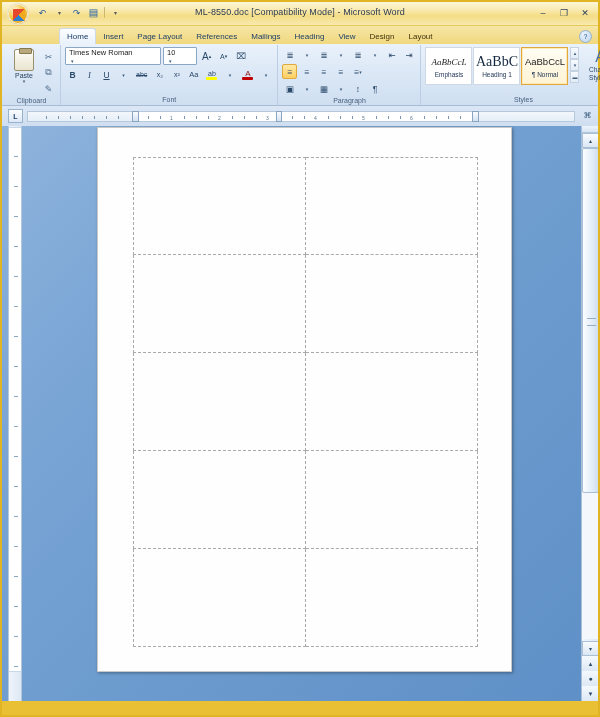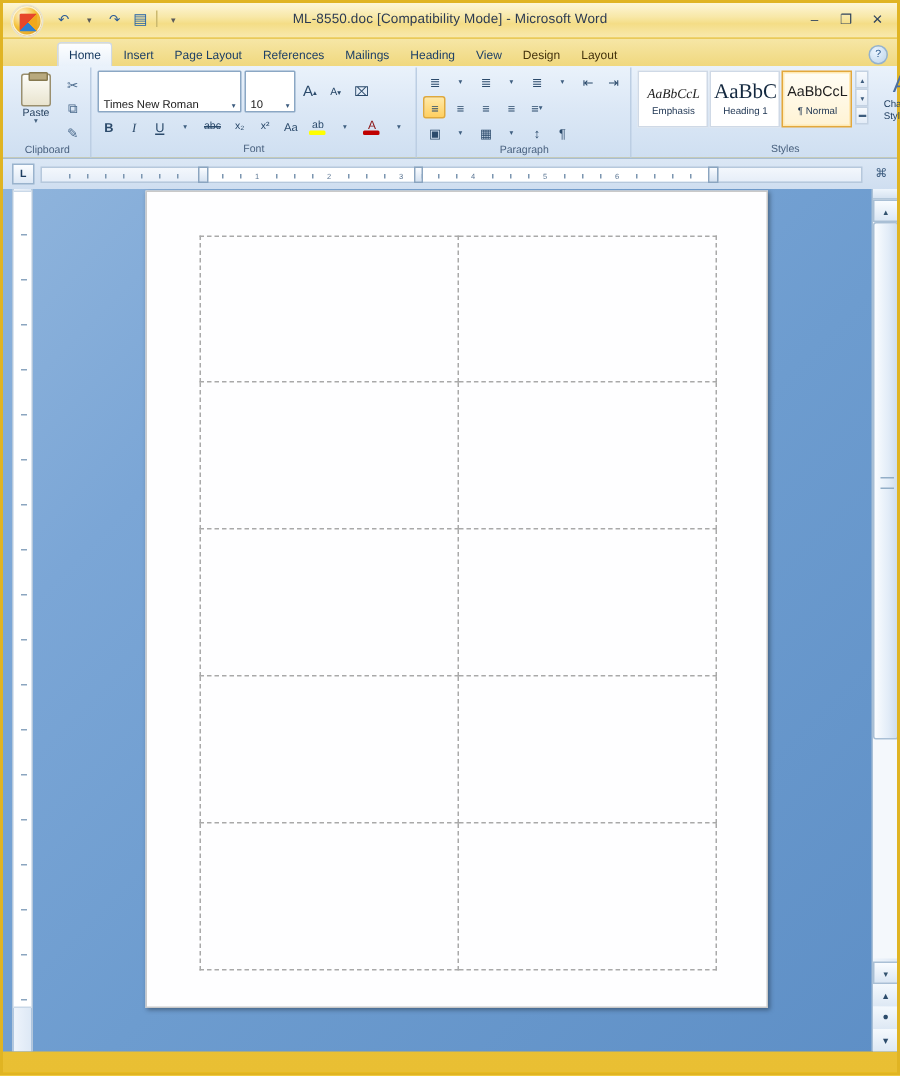--- a/index.html
+++ b/index.html
@@ -84,20 +84,21 @@
     height: 16px; padding: 0 7px;
     font-size: 8px; color: #1d3f66;
     display: flex; align-items: center;
     border-radius: 3px 3px 0 0;
     white-space: nowrap;
   }
   .tab.active {
     background: linear-gradient(180deg,#fdfeff 0%,#e9f1fa 100%);
     border: 1px solid #cfd9e6; border-bottom: none;
     color: #14375e;
+    margin-left: 21px;
   }
   .tab.ctx { color: #43320c; }
   .help-btn {
     position: absolute; right: 6px; bottom: 1px;
     width: 13px; height: 13px; border-radius: 50%;
     background: radial-gradient(circle at 35% 30%, #eaf4ff, #bcd3ea);
     border: 1px solid #93b2cf;
     font-size: 7px; color: #1d4e86;
     display: flex; align-items: center; justify-content: center;
   }
@@ -148,25 +149,25 @@
   .sm-ico {
     width: 15px; height: 15px;
     display: flex; align-items: center; justify-content: center;
     font-size: 9px; color: #4b6a8c;
   }
 
   
   .row { display: flex; align-items: center; gap: 2px; }
   .row + .row { margin-top: 2px; }
   .combo {
-    height: 28px; background: #fff;
+    height: 18px; background: #fff;
     border: 1px solid #8ba7c4; border-radius: 1px;
-    display: flex; align-items: flex-end;
+    display: flex; align-items: flex-start;
     padding: 0 1px 0 3px;
-    font-size: 7.5px; color: #1a1a1a;
+    font-size: 7.5px; color: #1a1a1a; flex-direction: column;
   }
   .combo .cv { flex: 1; white-space: nowrap; overflow: hidden; }
   .combo .ca { font-size: 5px; color: #3a5a7d; padding: 0 2px; }
   .fontname { width: 96px; }
   .fontsize { width: 34px; }
   .btn {
     min-width: 15px; height: 15px; padding: 0 2px;
     display: flex; align-items: center; justify-content: center;
     font-size: 8.5px; color: #2b4a6b;
     border: 1px solid transparent; border-radius: 2px;

